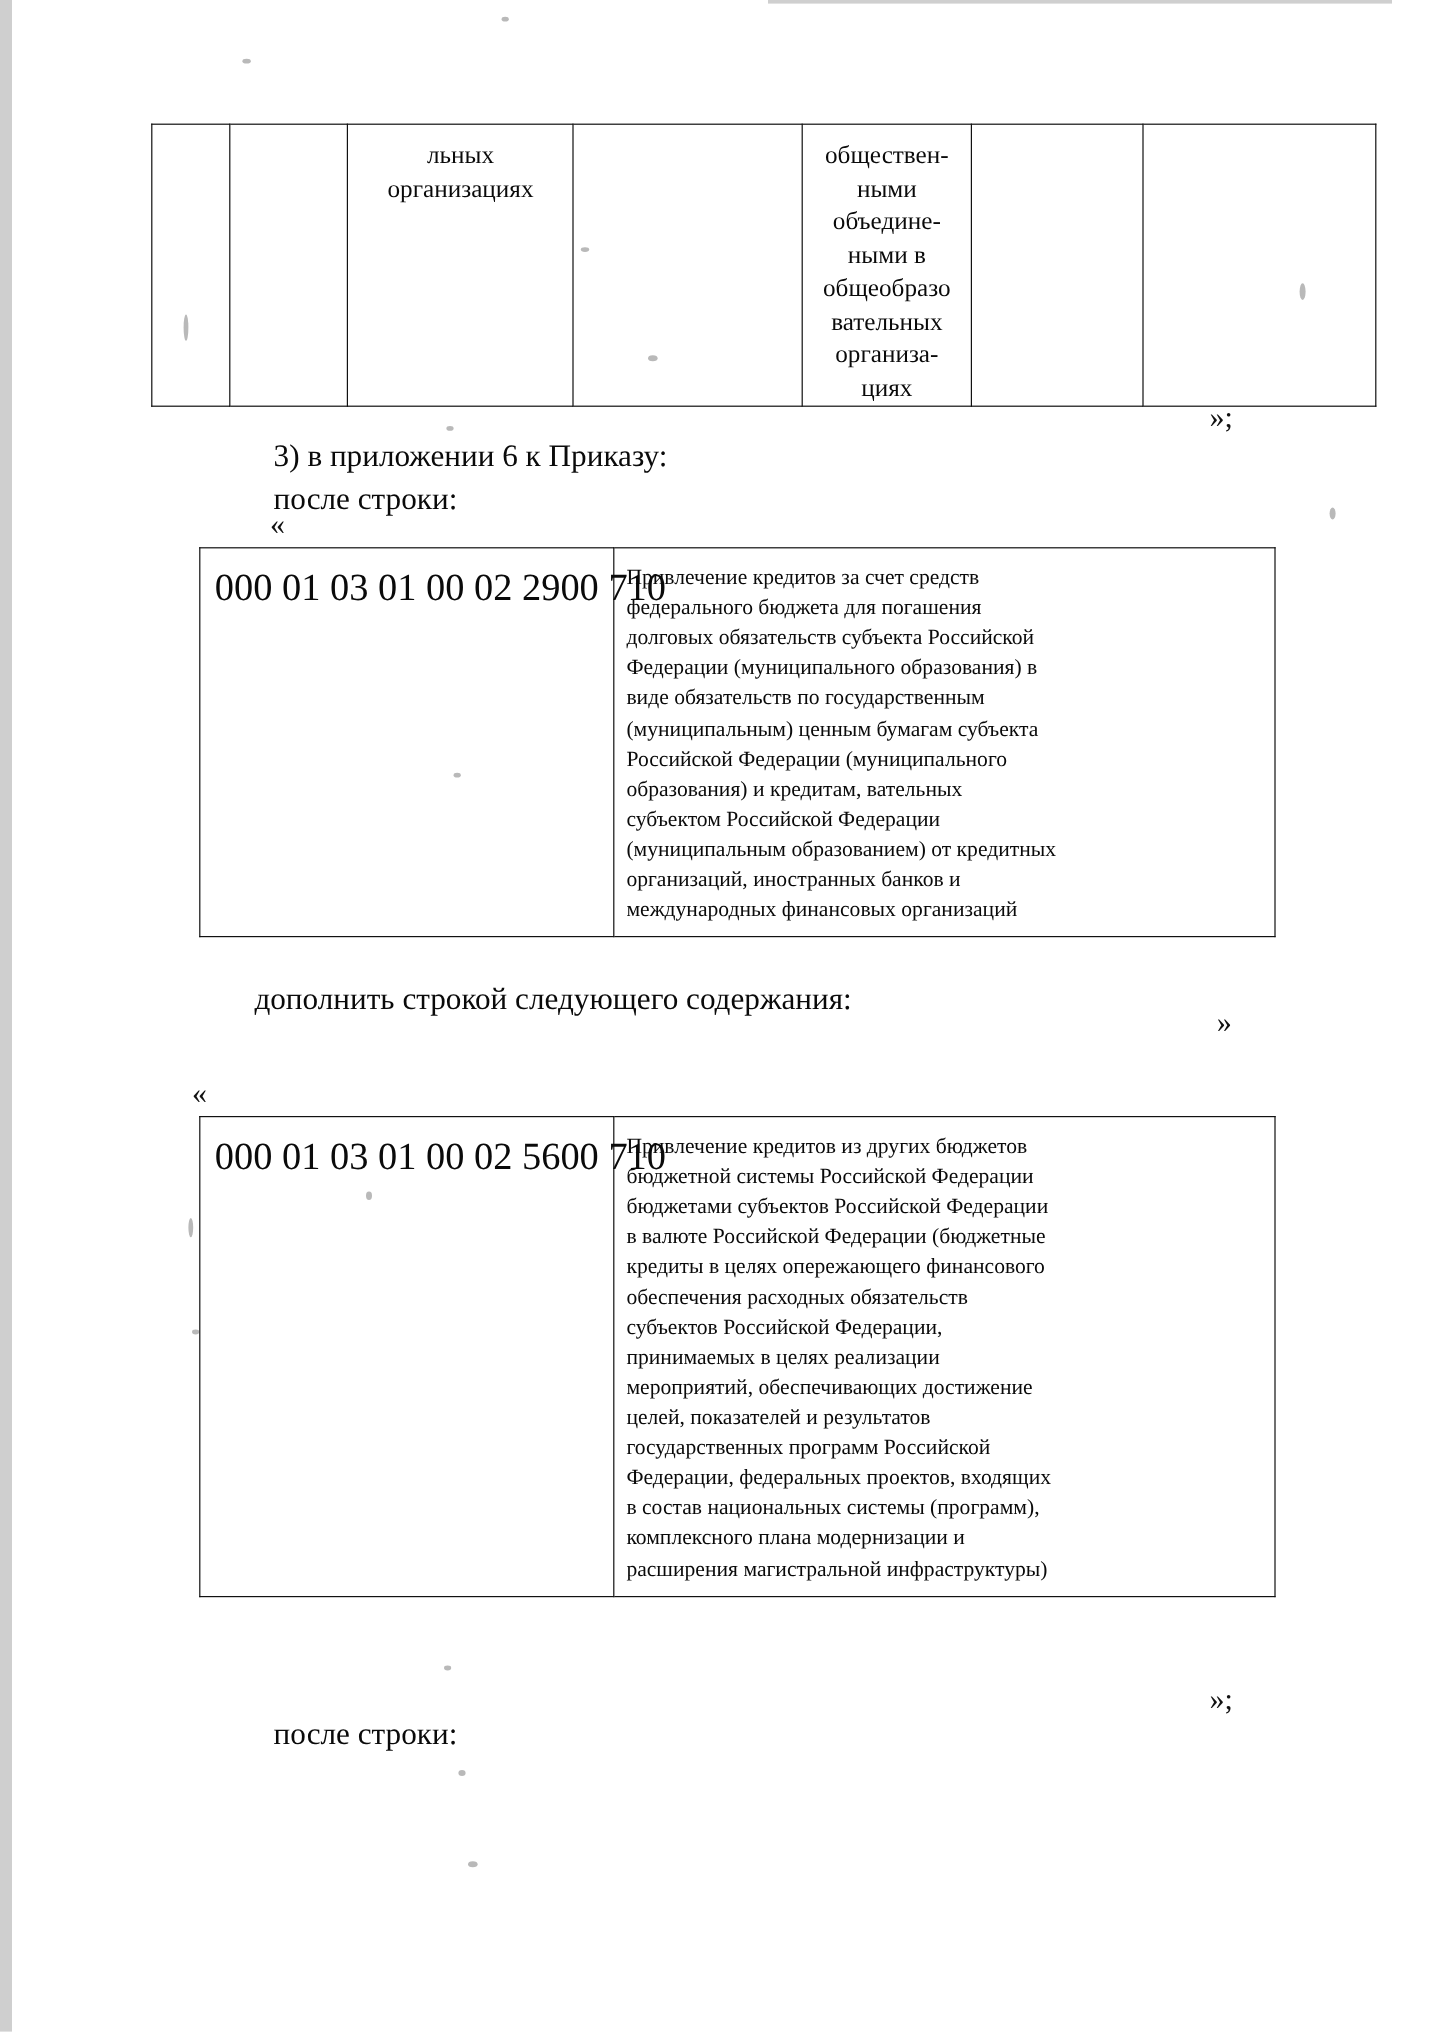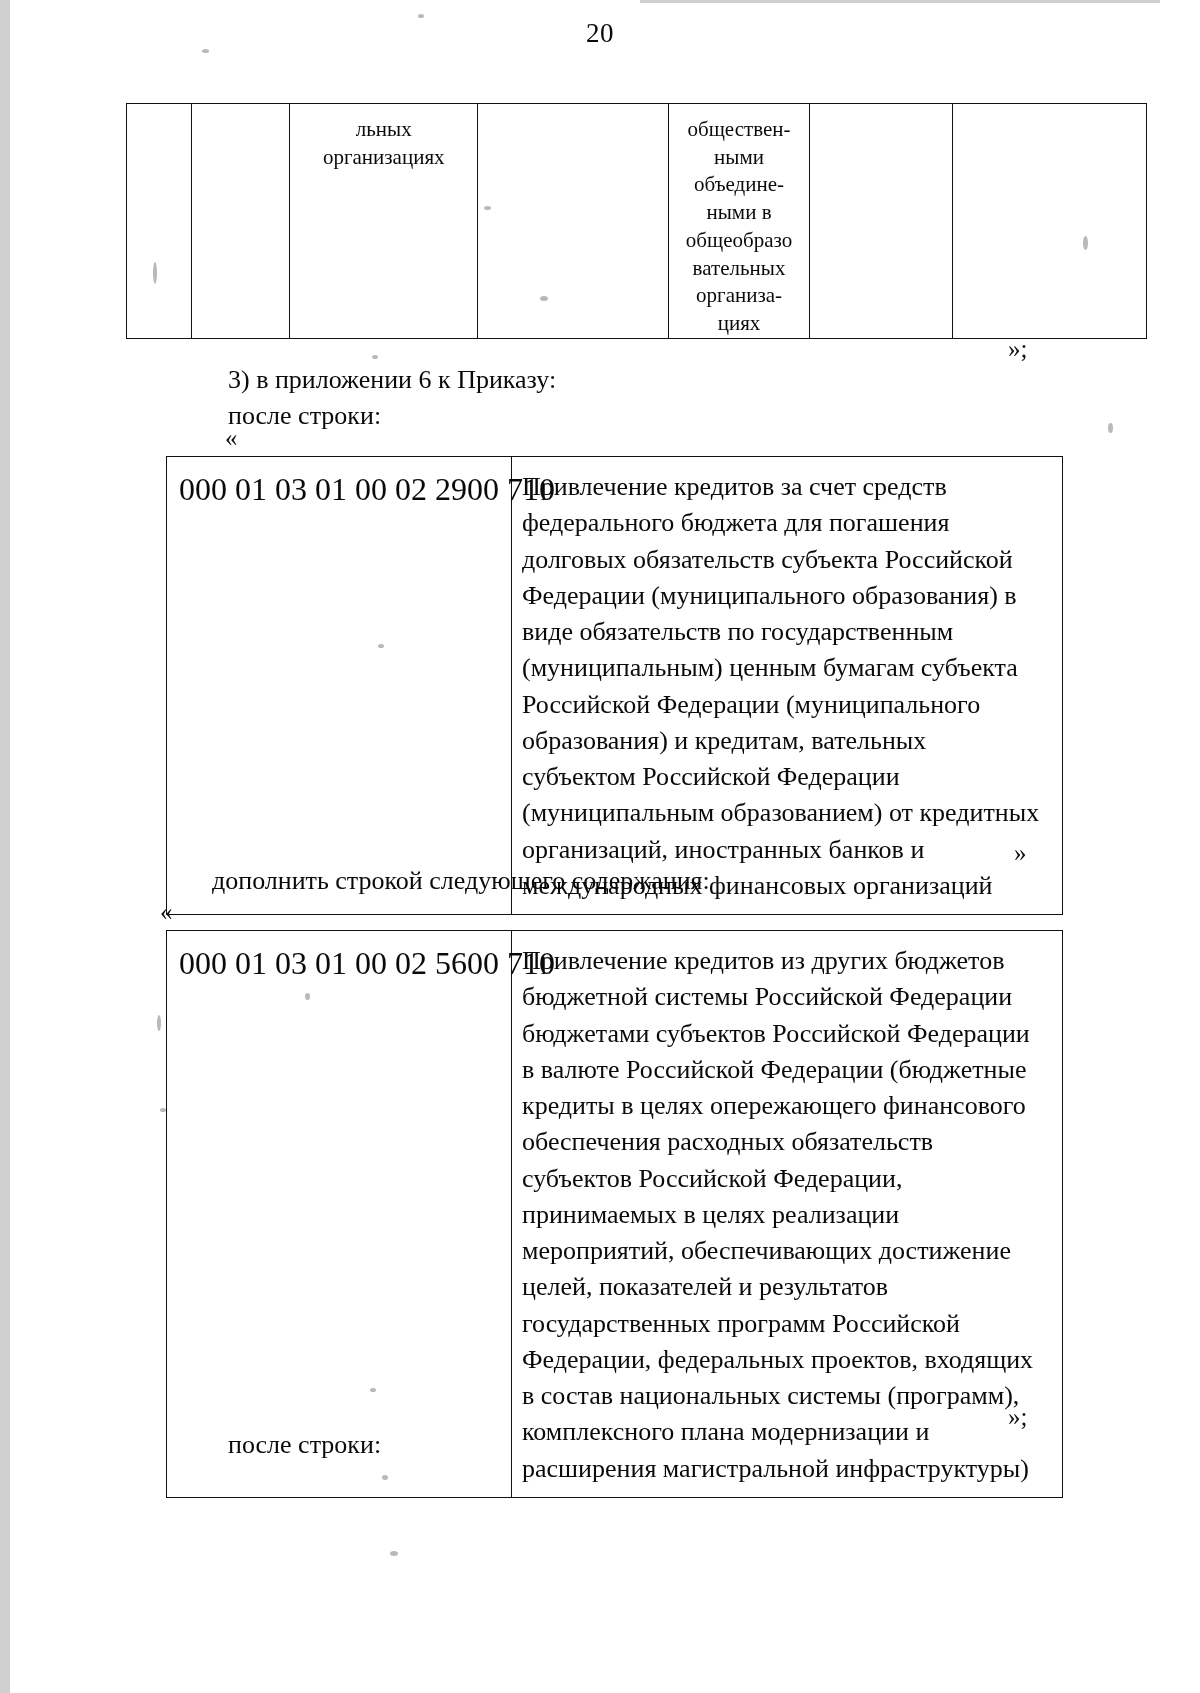--- a/index.html
+++ b/index.html
@@ -94,39 +94,39 @@
   
   .para {
     position: absolute;
     font-size: 26px;
     line-height: 1.30;
     white-space: nowrap;
     color: #0a0a0a;
   }
   .p-item3     { left: 228px; top: 363px; font-family: Liberation Serif, serif; }
   .p-after1    { left: 228px; top: 399px; }
-  .p-supplement{ left: 212px; top: 864px; }
+  .p-supplement{ left: 212px; top: 816px; }
   .p-after2    { left: 228px; top: 1428px; }
 
   
   .table-code {
     position: absolute;
     left: 166px;
     width: 864px;
   }
   .table-code .c-code {
     width: 332px;
     font-size: 32px;
     line-height: 1.30;
     padding: 12px 0 0 12px;
     white-space: nowrap;
   }
   .table-code .c-desc {
     width: 532px;
-    font-size: 26px;
+    font-size: 18px;
     line-height: 1.395;
     padding: 12px 8px 10px 10px;
   }
   .table-code .c-desc .ln {
     display: block;
     white-space: nowrap;
   }
 
   .table-code-1 { top: 456px; }
   .table-code-2 { top: 930px; }
@@ -140,21 +140,20 @@
   .edge-line {
     position: absolute;
     background: #cfcfcf;
   }
 </style>
 </head>
 <body>
 
 <div class="page">
 
-  <div class="page-number">20</div>
 
   <div class="speck" style="left:202px;top:49px;width:7px;height:4px;"></div>
   <div class="speck" style="left:418px;top:14px;width:6px;height:4px;"></div>
   <div class="speck" style="left:540px;top:296px;width:8px;height:5px;"></div>
   <div class="speck" style="left:484px;top:206px;width:7px;height:4px;"></div>
   <div class="speck" style="left:372px;top:355px;width:6px;height:4px;"></div>
   <div class="speck" style="left:378px;top:644px;width:6px;height:4px;"></div>
   <div class="speck" style="left:305px;top:993px;width:5px;height:7px;"></div>
   <div class="speck" style="left:160px;top:1108px;width:6px;height:4px;"></div>
   <div class="speck" style="left:370px;top:1388px;width:6px;height:4px;"></div>

